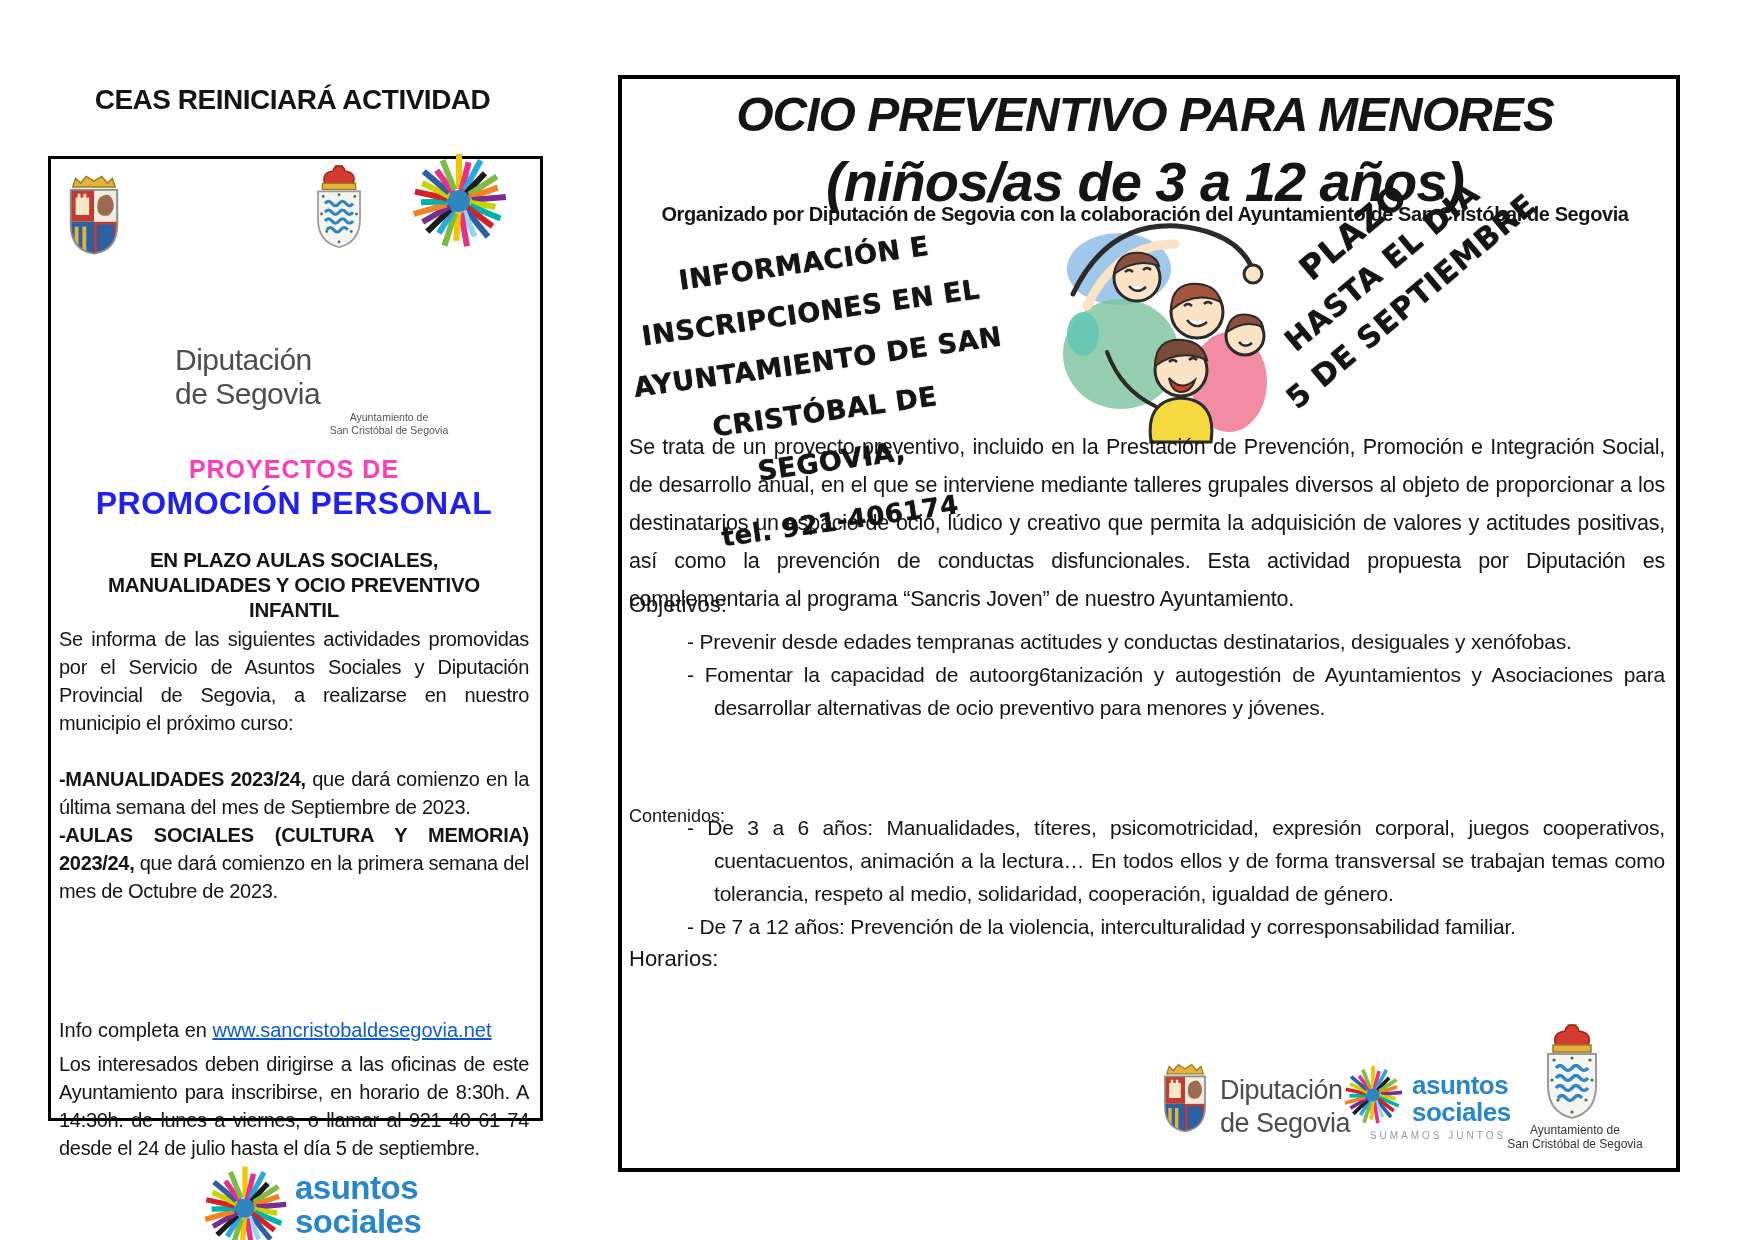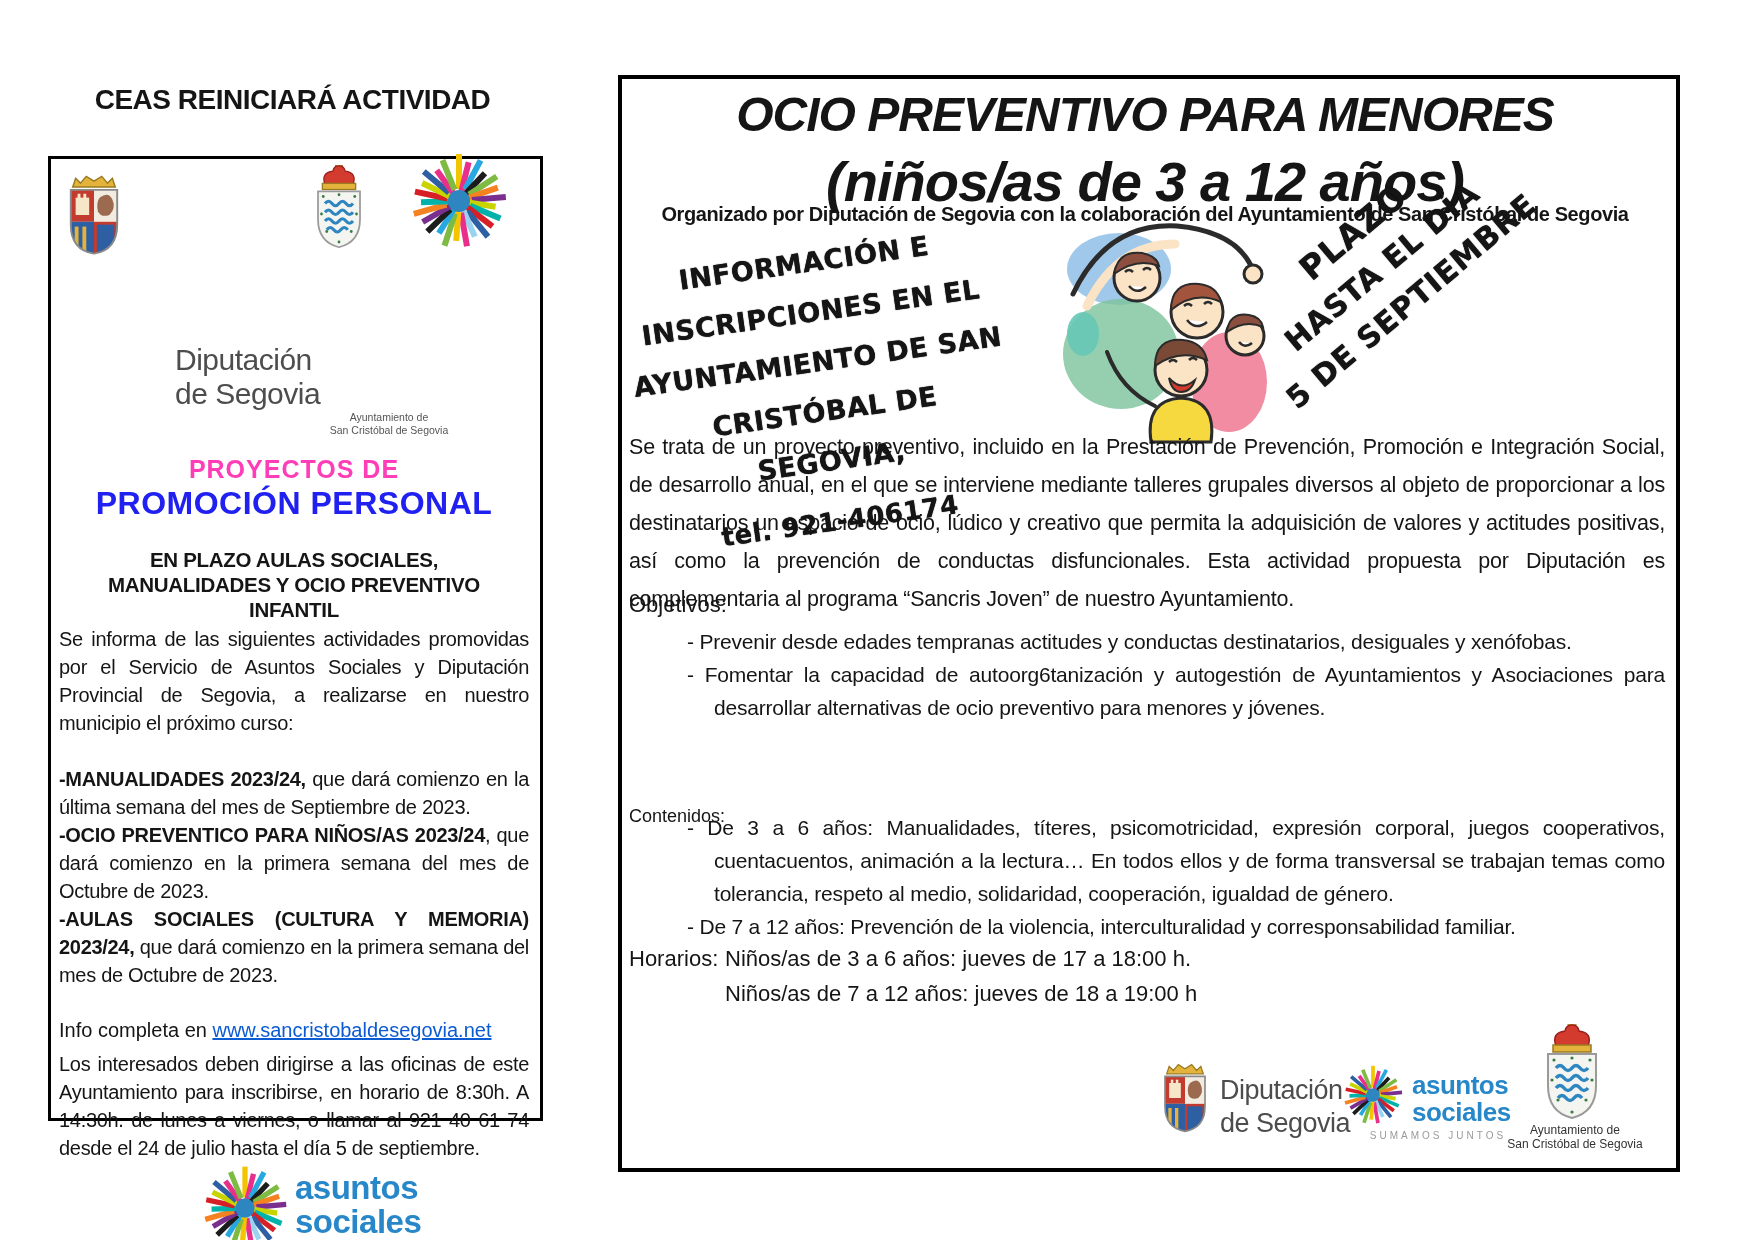--- a/index.html
+++ b/index.html
@@ -157,21 +157,20 @@
 
     <div class="logo-row-item center" id="heading-pink">PROYECTOS DE</div>
     <div class="logo-row-item center" id="heading-blue">PROMOCIÓN PERSONAL</div>
 
     <div class="logo-row-item center" id="left-subheading">EN PLAZO AULAS SOCIALES, MANUALIDADES Y OCIO PREVENTIVO INFANTIL</div>
 
     <div class="logo-row-item just" id="left-intro">Se informa de las siguientes actividades promovidas por el Servicio de Asuntos Sociales y Diputación Provincial de Segovia, a realizarse en nuestro municipio el próximo curso:</div>
 
     <div class="logo-row-item just" id="left-items">
       <p><b>-MANUALIDADES 2023/24,</b><span> que dará comienzo en la última semana del mes de Septiembre de 2023.</span></p>
-      <p><b>-OCIO PREVENTICO PARA NIÑOS/AS 2023/24</b><span>, que dará comienzo en la primera semana del mes de Octubre de 2023.</span></p>
       <p><b>-AULAS SOCIALES (CULTURA Y MEMORIA) 2023/24,</b><span> que dará comienzo en la primera semana del mes de Octubre de 2023.</span></p>
     </div>
 
     <div class="logo-row-item" id="left-info-line">
       <span>Info completa en </span><a href="#">www.sancristobaldesegovia.net</a>
     </div>
 
     <div class="logo-row-item just" id="left-contact">Los interesados deben dirigirse a las oficinas de este Ayuntamiento para inscribirse, en horario de 8:30h. A 14:30h. de lunes a viernes, o llamar al 921 40 61 74 desde el 24 de julio hasta el día 5 de septiembre.</div>
 
     <svg class="logo-row-item" style="left:150px;top:1005px" width="88" height="88" viewBox="-50 -50 100 100">
@@ -240,24 +239,20 @@
     </div>
 
     <div class="abs" id="r-contenidos-label">Contenidos:</div>
     <div class="abs" id="r-contenidos">
       <p class="bullet">- De 3 a 6 años: Manualidades, títeres, psicomotricidad, expresión corporal, juegos cooperativos, cuentacuentos, animación a la lectura… En todos ellos y de forma transversal se trabajan temas como tolerancia, respeto al medio, solidaridad, cooperación, igualdad de género.</p>
       <p class="bullet">- De 7 a 12 años: Prevención de la violencia, interculturalidad y corresponsabilidad familiar.</p>
     </div>
 
     <div class="abs" id="r-horarios">
       <div class="lbl">Horarios:</div>
-      <div>
-        <div>Niños/as de 3 a 6 años: jueves de 17 a 18:00 h.</div>
-        <div>Niños/as de 7 a 12 años: jueves de 18 a 19:00 h</div>
-      </div>
     </div>
 
     <svg class="abs" style="left:538px;top:984px" width="50" height="70" viewBox="0 0 60 84">
         <use href="#dipshield"></use>
       </svg>
     <div class="abs" id="dip-wordmark2">
       <div>Diputación</div>
       <div>de Segovia</div>
     </div>
 

